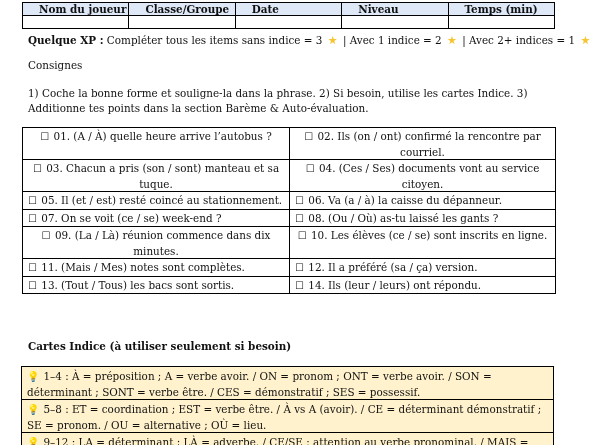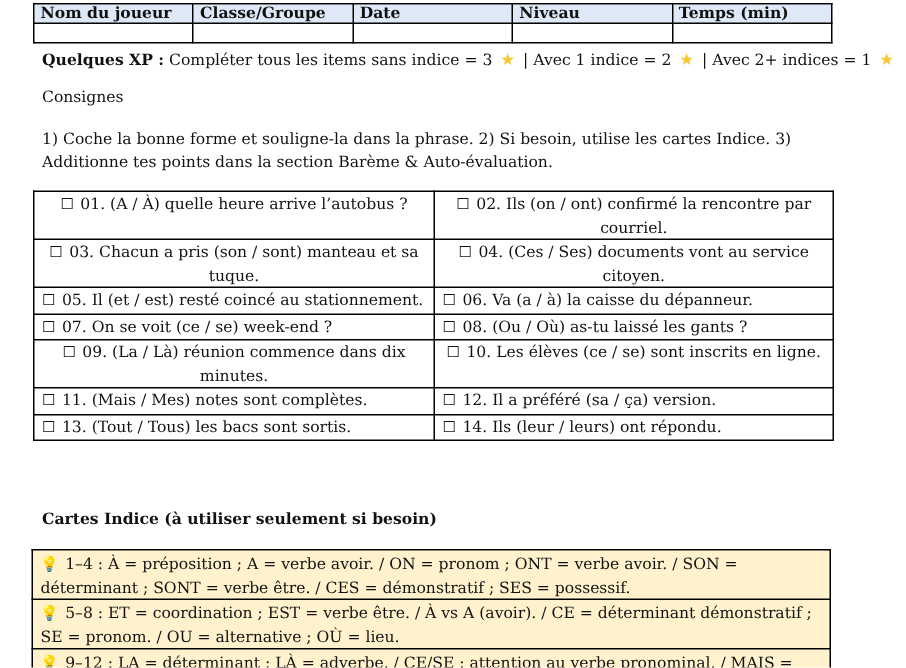--- a/index.html
+++ b/index.html
@@ -26,21 +26,21 @@
     
     .info-table {
       position: absolute;
       left: 22px;
       top: 2px;
       width: 533px;
       table-layout: fixed;
     }
     .info-table td, .info-table th {
       border: 1px solid #000;
-      padding: 0 4px;
+      padding: 0 16px;
       height: 12px;
       line-height: 12px;
       font-size: 10.4px;
       text-align: left;
       white-space: nowrap;
       overflow: hidden;
     }
     .info-table th {
       background: #dfe8f7;
       font-weight: bold;
@@ -155,21 +155,21 @@
       <td></td>
       <td></td>
       <td></td>
       <td></td>
       <td></td>
     </tr>
   </tbody>
     </table>
 
   <div class="objective">
-    <b>Quelques XP :</b>
+    <b>Quelque XP :</b>
     <span>Compléter tous les items sans indice = 3</span>
     <span class="star">★</span>
     <span>| Avec 1 indice = 2</span>
     <span class="star">★</span>
     <span>| Avec 2+ indices = 1</span>
     <span class="star">★</span>
   </div>
 
   <div class="consignes-title">Consignes</div>
   <div class="consignes-text">1) Coche la bonne forme et souligne-la dans la phrase. 2) Si besoin, utilise les cartes Indice. 3) Additionne tes points dans la section Barème &amp; Auto-évaluation.</div>

